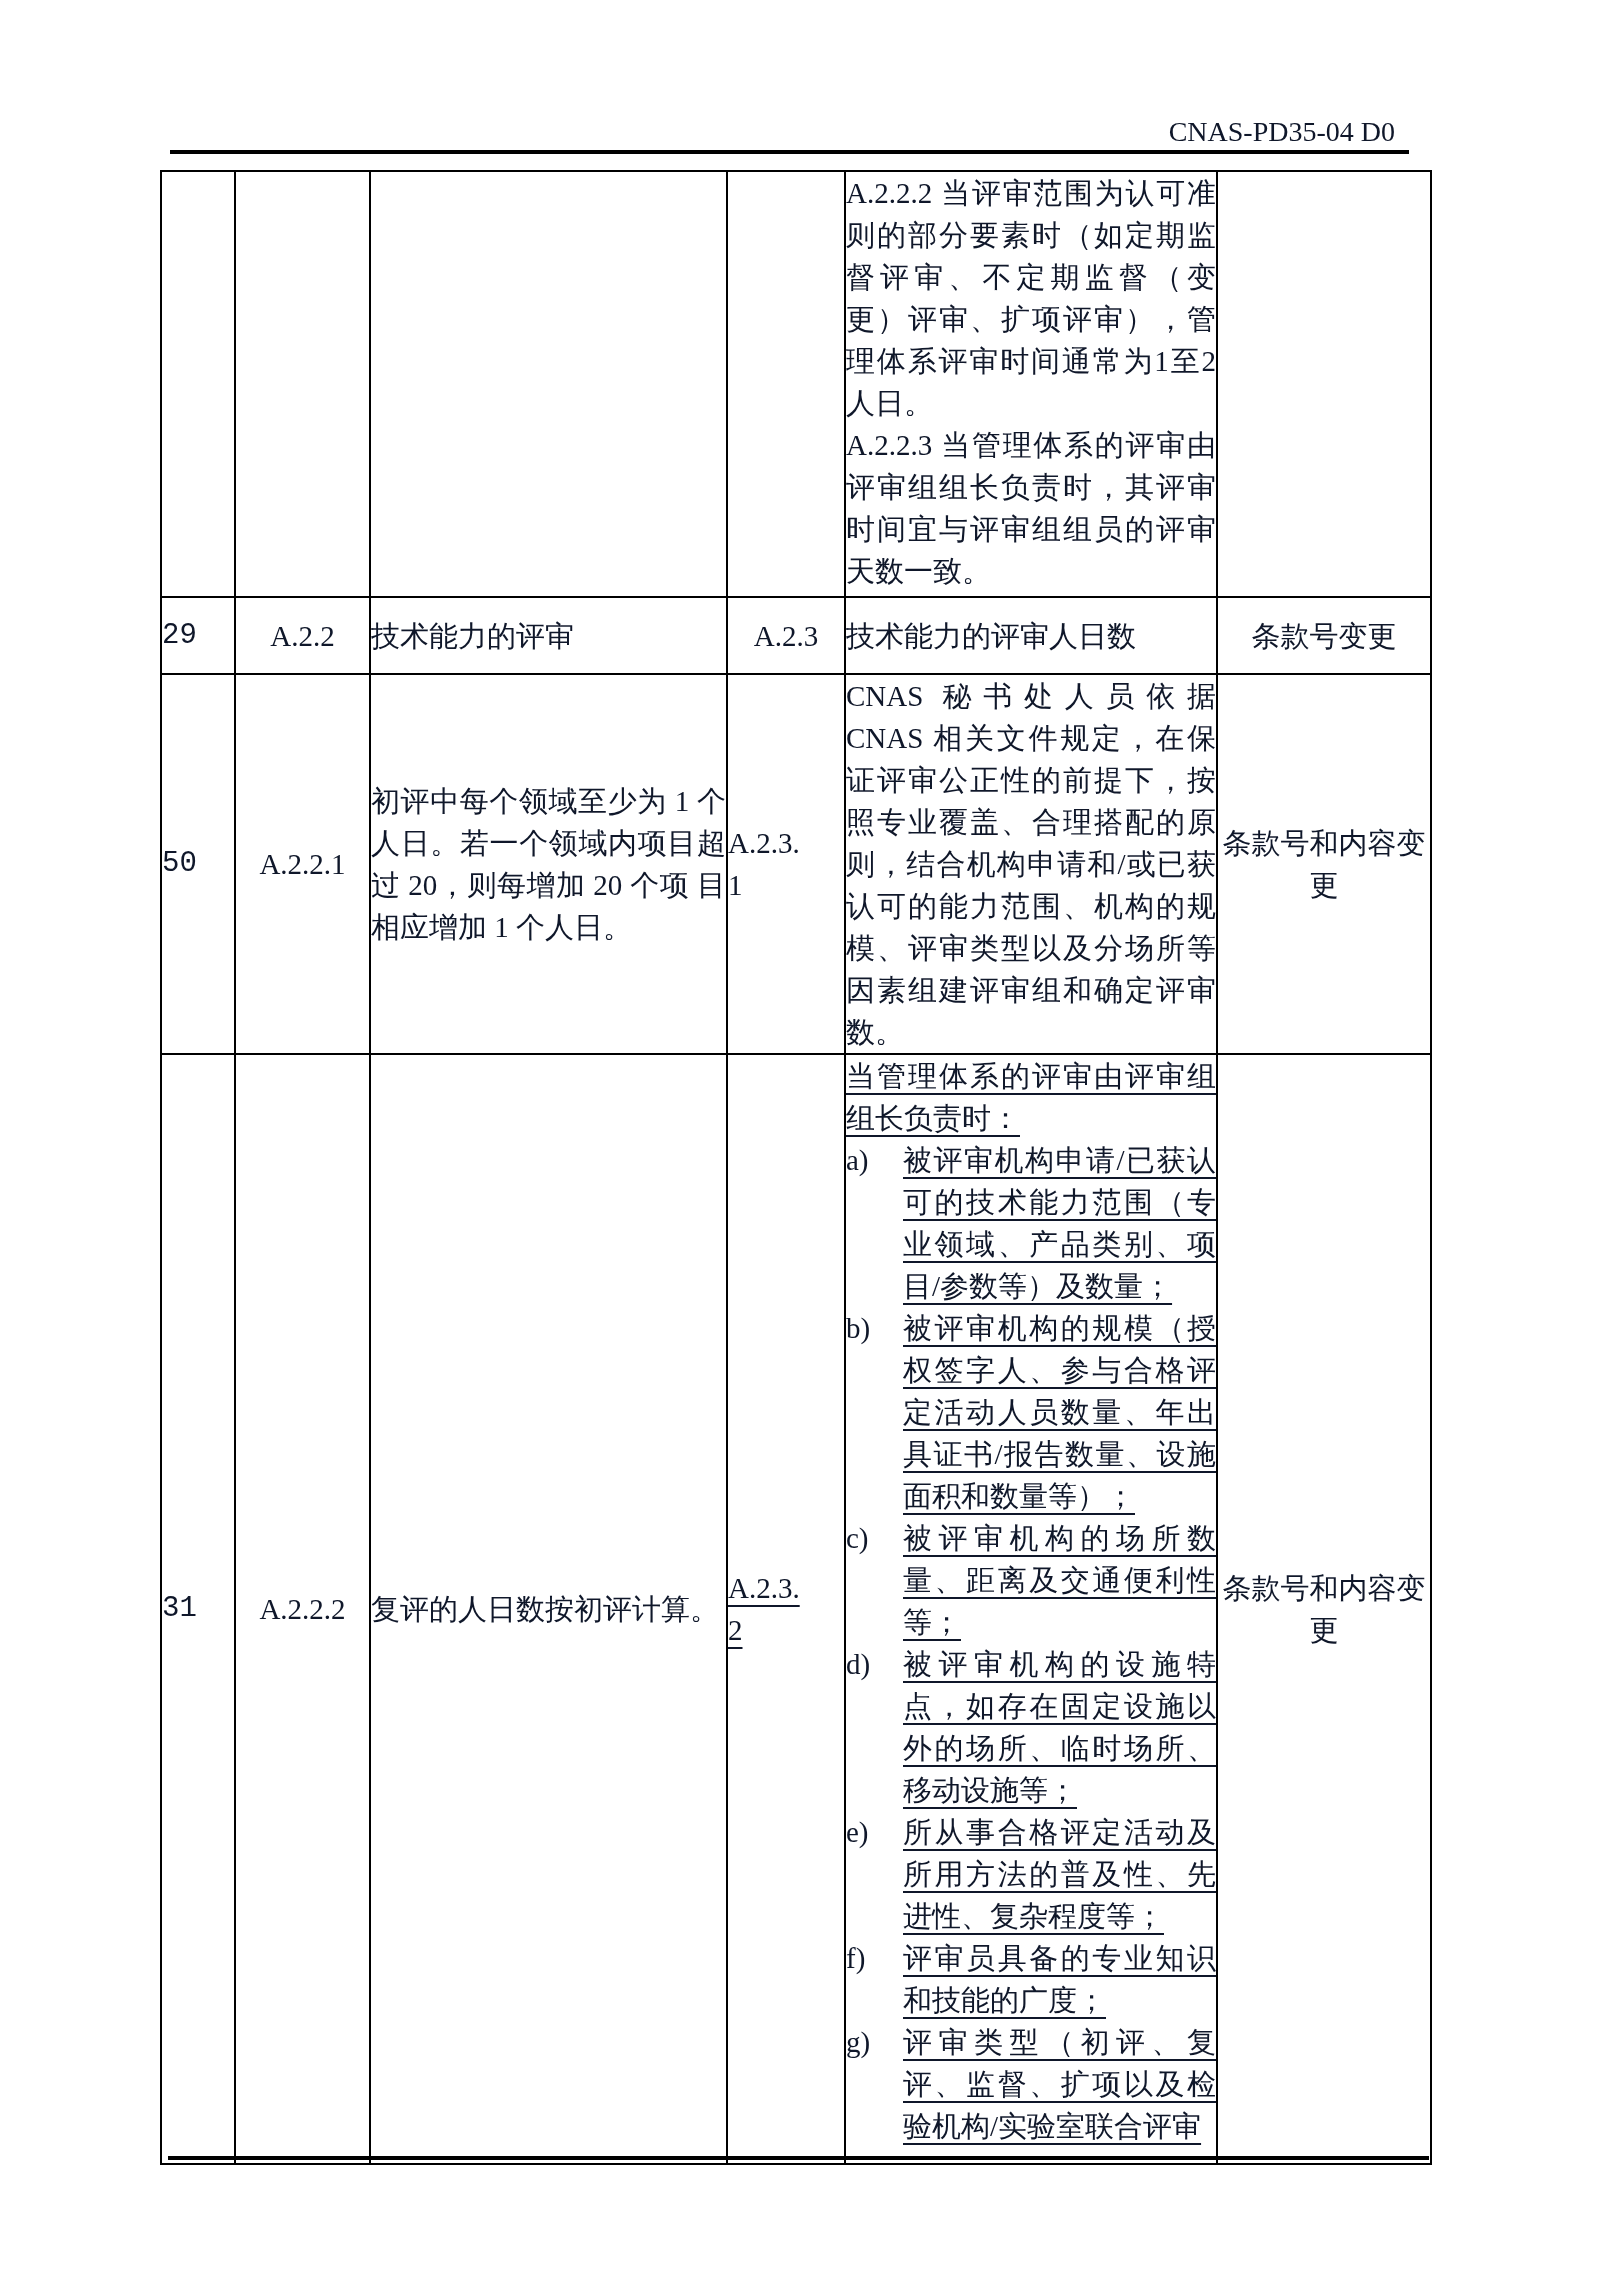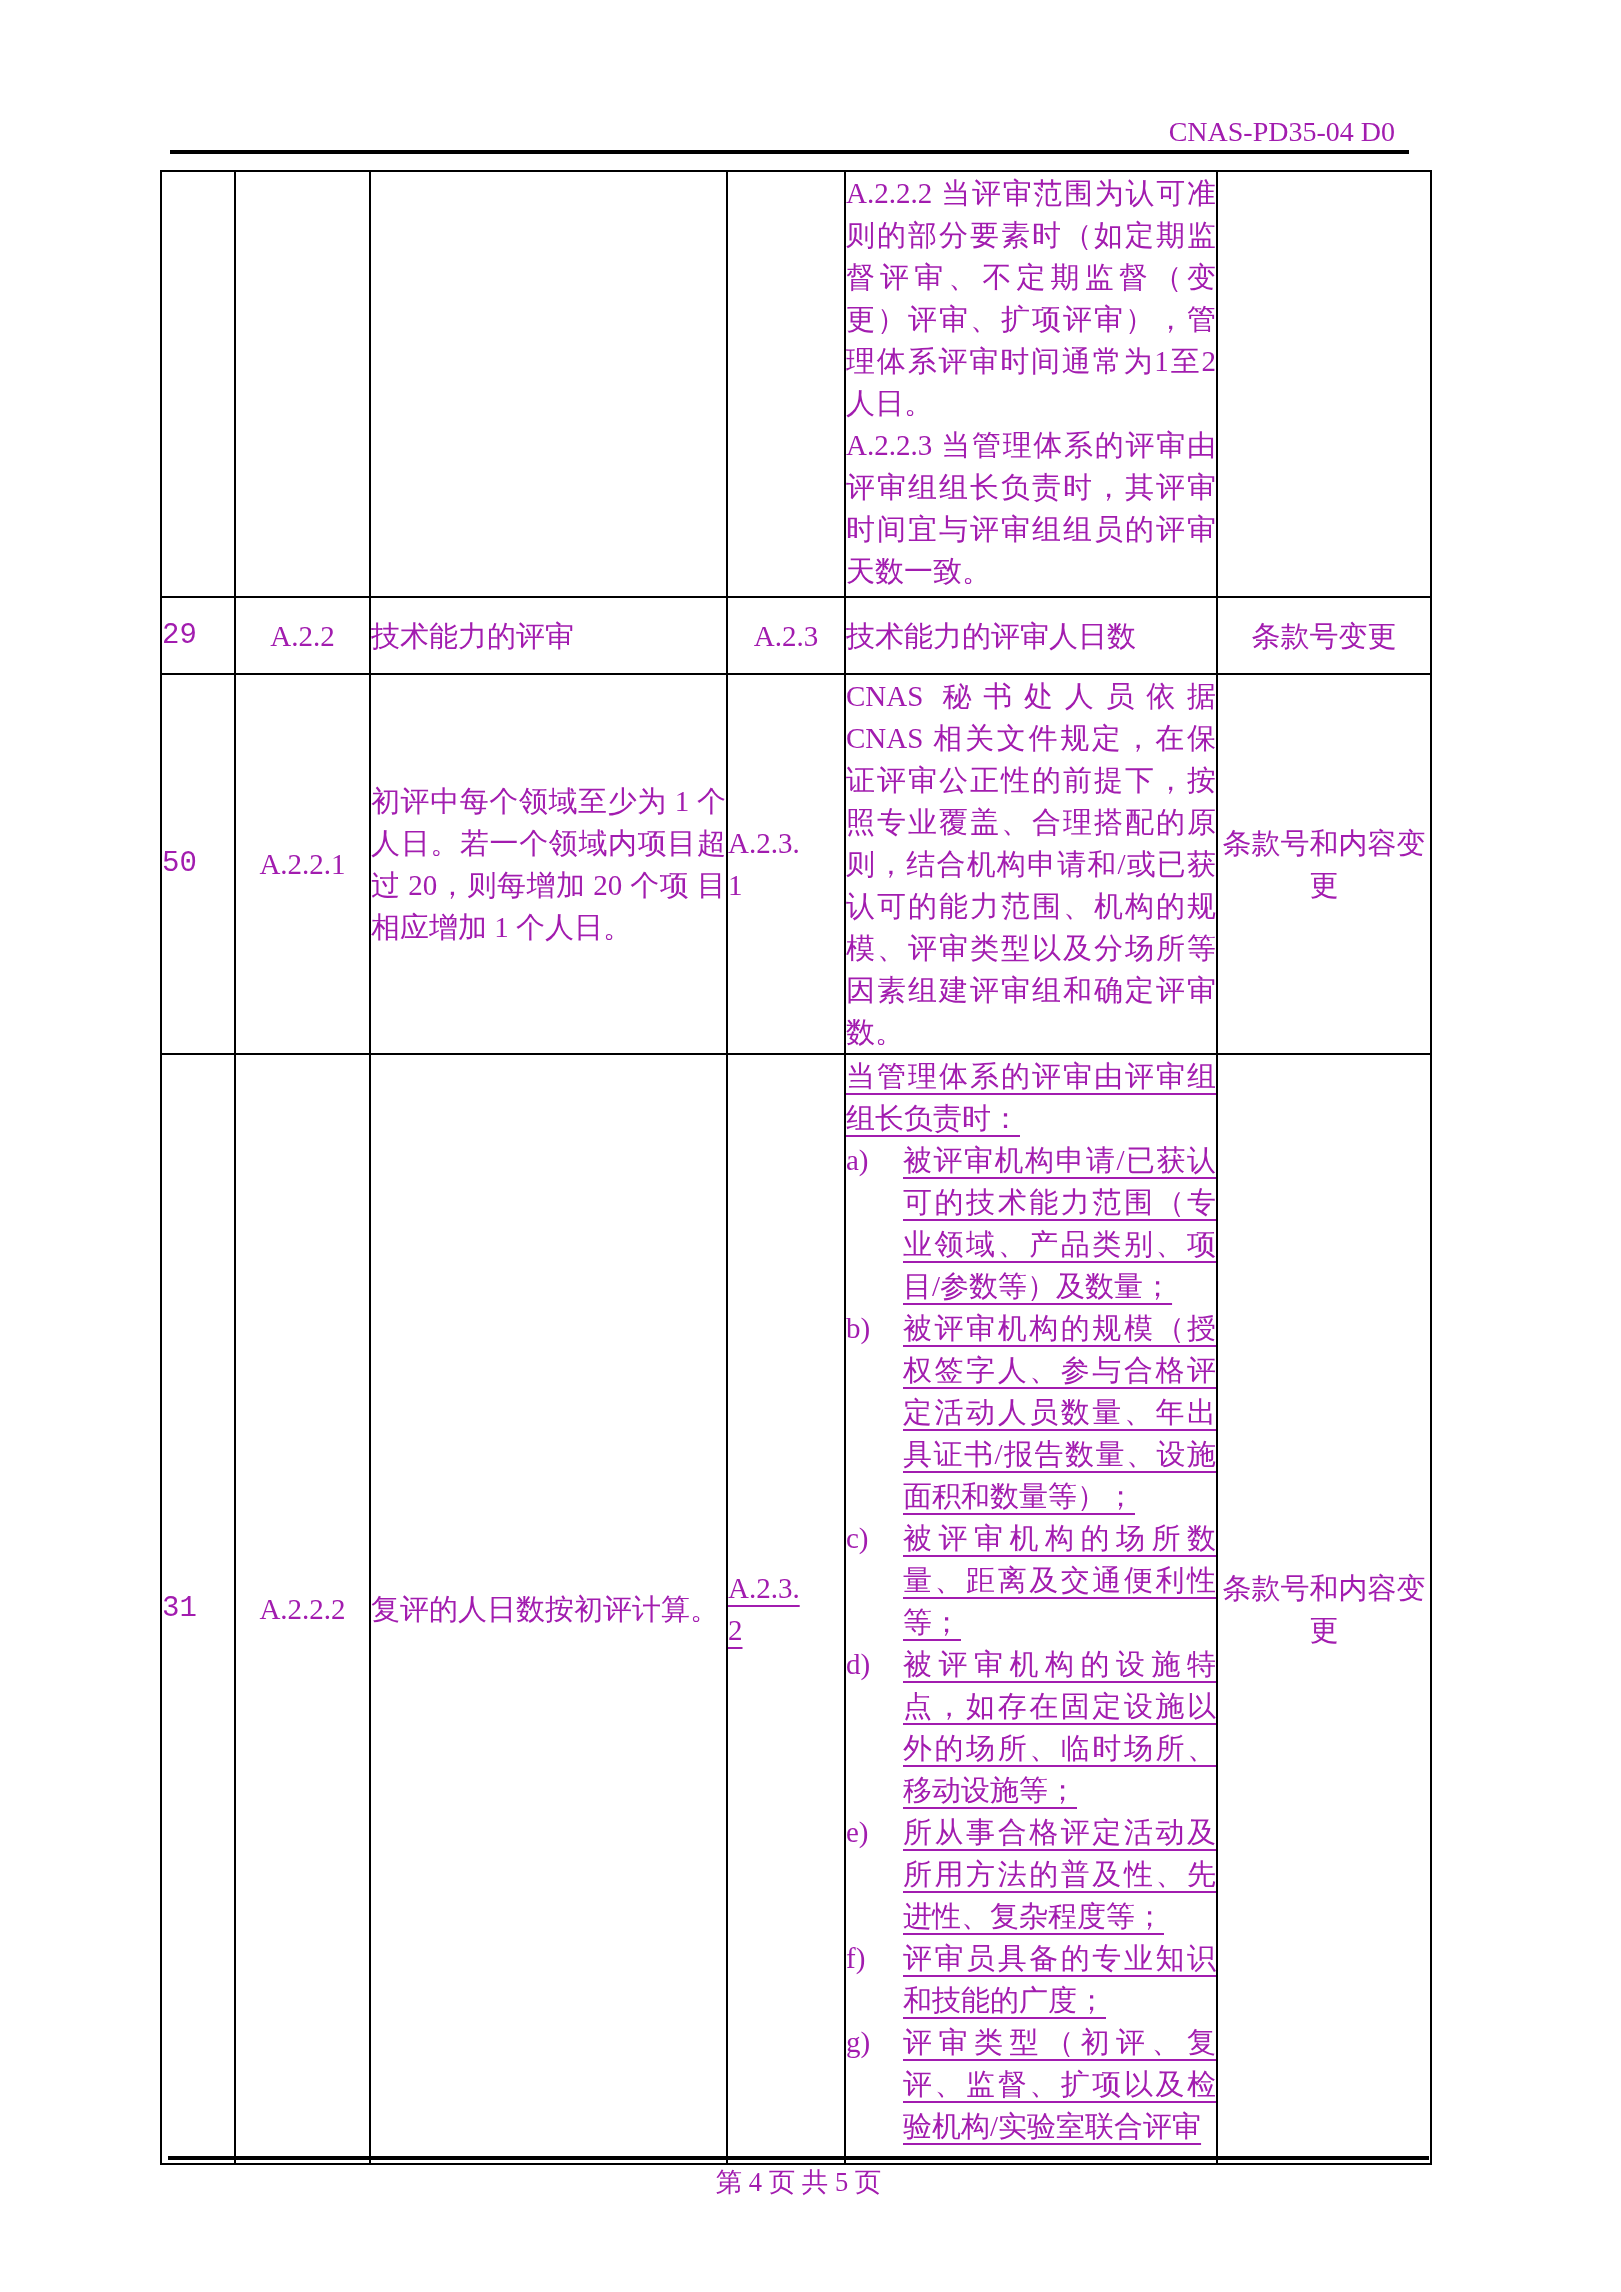--- a/index.html
+++ b/index.html
@@ -1,18 +1,18 @@
 <!DOCTYPE html>
 <html><head>
 <meta charset="utf-8">
 <style>
   html,body{margin:0;padding:0;background:#ffffff;}
   .page{
     position:relative;width:1621px;height:2293px;background:#ffffff;
-    font-family:"Liberation Serif","DejaVu Serif",serif;color:#a21caf;
+    font-family:"Liberation Serif","DejaVu Serif",serif;color:#0f172a;
     overflow:hidden;
   }
   .doc-code{
     position:absolute;top:114px;left:1003px;width:392px;text-align:right;
     font-size:28px;line-height:35px;
   }
   .header-rule{position:absolute;left:170px;top:150px;width:1239px;height:3.9px;background:#000;}
   .rev-table{
     position:absolute;left:160px;top:170px;width:1269px;
     border-collapse:collapse;table-layout:fixed;
@@ -132,16 +132,15 @@
               <span class="itext u">评审类型（初评、复评、监督、扩项以及检验机构/实验室联合评审</span>
             </li>
           </ul>
         </td>
         <td class="c-note">条款号和内容变更</td>
       </tr>
     </tbody>
   </table>
 
   <div class="footer-rule"></div>
-  <div class="page-number">第 4 页 共 5 页</div>
 
 </div>
 
 
 </body></html>

